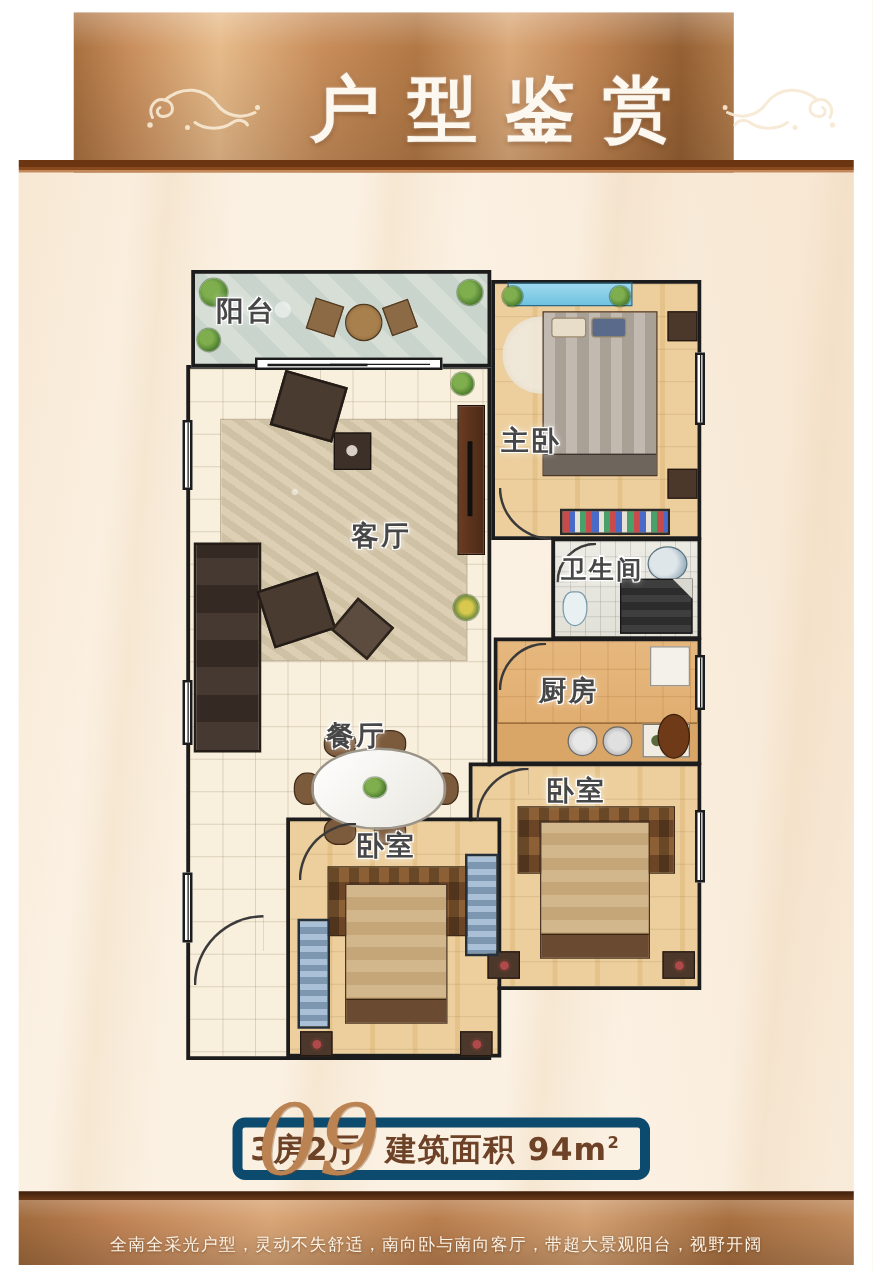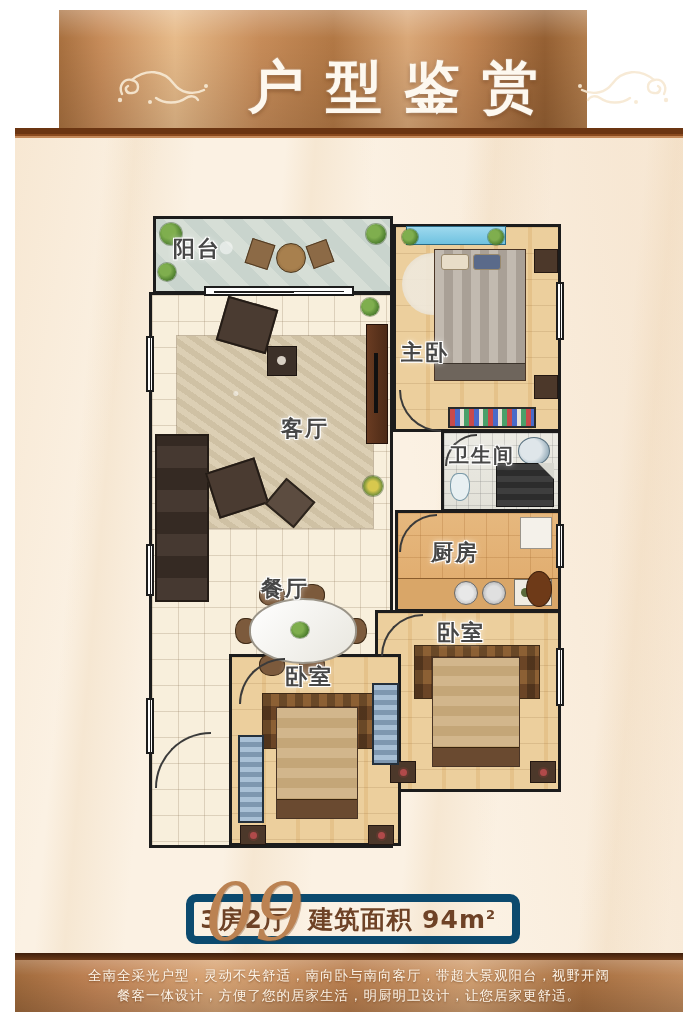--- a/index.html
+++ b/index.html
@@ -122,21 +122,21 @@
 
   
   .footer-rule{position:absolute;left:15px;top:953px;width:668px;height:7px;background:linear-gradient(180deg,#3f1f0c,#6b3a18);}
   .footer{
     position:absolute;left:15px;top:960px;width:668px;height:52px;
     background:
       linear-gradient(180deg, rgba(255,255,255,.18) 0, rgba(255,255,255,0) 30%, rgba(0,0,0,.15) 100%),
       linear-gradient(90deg,#a06a3c 0%,#c08355 12%,#d9a677 30%,#b97e4e 50%,#d2a072 68%,#a76f40 85%,#c08a5c 100%);
     display:flex;flex-direction:column;align-items:center;justify-content:center;gap:2px;
   }
-  .footer-line{font-size:13.5px;color:#fdf4e8;letter-spacing:1px;text-shadow:0 1px 2px rgba(80,40,10,.5);white-space:nowrap;}
+  .footer-line{font-size:13.5px;color:#fdf4e8;letter-spacing:1px;text-shadow:0 1px 2px rgba(80,40,10,.5);white-space:nowrap;margin-top:20px;}
 </style>
 </head>
 <body>
 
 <div class="page">
 
   <div class="backdrop"></div>
 
   <div class="banner">
     <div class="banner-title-row">
@@ -302,16 +302,15 @@
   <div class="badge-box">
     <div class="badge-text">
       <span>3房2厅</span>&nbsp;&nbsp;<span>建筑面积</span>&nbsp;<span>94m</span><sup>2</sup>
     </div>
   </div>
   <div class="badge-number">09</div>
 
   <div class="footer-rule"></div>
   <div class="footer">
     <div class="footer-line">全南全采光户型，灵动不失舒适，南向卧与南向客厅，带超大景观阳台，视野开阔</div>
-    <div class="footer-line">餐客一体设计，方便了您的居家生活，明厨明卫设计，让您居家更舒适。</div>
   </div>
 
 </div>
 
 </body></html>

